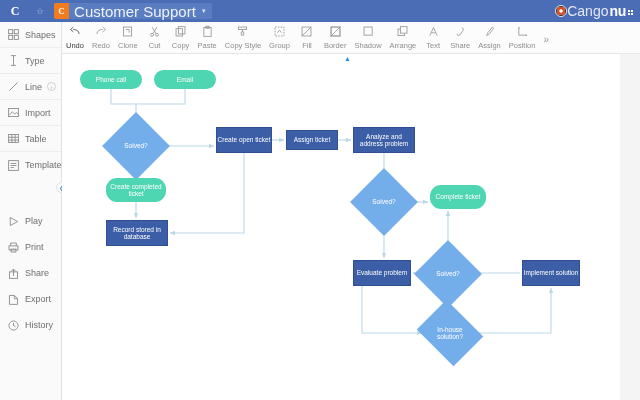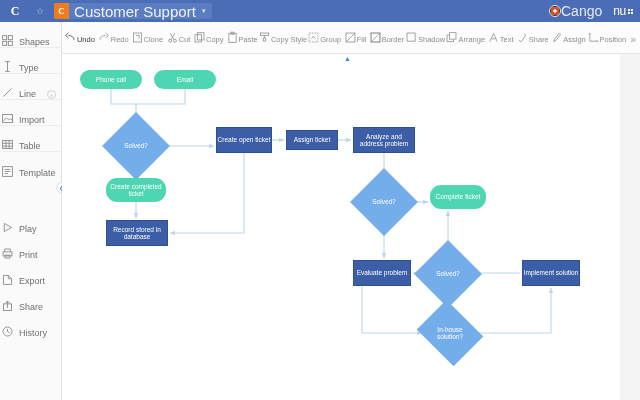--- a/index.html
+++ b/index.html
@@ -36,33 +36,33 @@
   }
   .tab-label { color:#eef2fa; font-size:15px; margin:0 5px; white-space:nowrap; }
   .tab-caret { color:#dce5f5; font-size:6px; }
   .tb-right { margin-left:auto; display:flex; align-items:center; padding-right:7px; }
   .avatar {
     width:12px; height:12px; border-radius:50%;
     background:radial-gradient(circle at 50% 50%, #ffffff 0 22%, #d9512c 23% 62%, #2b2b2b 63% 100%);
     border:1px solid #e8eaf0;
   }
   .user-name { color:#e3e9f6; font-size:14px; }
-  .nu-logo { color:#fff; font-size:12px; font-weight:normal; margin-left:11px; letter-spacing:-.3px; }
+  .nu-logo { color:#fff; font-size:14px; font-weight:bold; margin-left:1px; letter-spacing:-.3px; }
   .nu-sq { display:inline-block; width:6px; height:6px; background:#fff; margin-left:1px;
            vertical-align:1px;
            background-image:linear-gradient(#4a6db5 1px,transparent 0),linear-gradient(90deg,#4a6db5 1px,transparent 0);
            background-size:3px 3px; }
 
   
   #sidebar {
     position:absolute; left:0; top:22px; width:62px; height:378px;
     background:#fafafa; border-right:1px solid #e2e2e2;
   }
   .side-item {
-    height:26px; display:flex; align-items:flex-end; 
+    height:26px; display:flex; align-items:center; padding-left:6px;
     border-bottom:1px solid #ededed; position:relative;
   }
   .side-item .ic { width:14px; height:14px; flex:0 0 14px; display:flex; align-items:center;
                    justify-content:center; color:#8a8a8a; }
   .side-item .lb { font-size:9px; color:#6f6f6f; margin-left:5px; white-space:nowrap; }
   .side-item.nb { border-bottom:none; }
   .mini-caret {
     position:absolute; right:5px; width:9px; height:9px; border-radius:50%;
     border:1px solid #cfcfcf; color:#9a9a9a; font-size:6px;
     display:flex; align-items:center; justify-content:center;
@@ -74,21 +74,21 @@
     color:#5b8fd4; font-size:6px; display:flex; align-items:center; justify-content:center;
   }
 
   
   #toolbar {
     position:absolute; left:62px; top:22px; width:578px; height:32px;
     background:#fcfcfc; border-bottom:1px solid #e6e6e6;
     display:flex; align-items:center;
   }
   .tool {
-    width:auto; min-width:26px; height:32px; display:flex; flex-direction:row;
+    width:auto; min-width:26px; height:32px; display:flex; flex-direction:column;
     align-items:center; justify-content:center; padding:0 4px;
   }
   .tool .tic { height:13px; display:flex; align-items:flex-end; color:#9b9b9b; }
   .tool .tlb { font-size:7.5px; color:#8e8e8e; margin-top:3px; white-space:nowrap; }
   .tool.first .tic { color:#555; }
   .tool.first .tlb { color:#3c3c3c; }
   .tool-more { color:#9b9b9b; font-size:10px; padding:0 4px; margin-top:4px; }
   .toolbar-caret {
     position:absolute; left:344px; top:55px; color:#2f8fe0; font-size:7px; z-index:6;
   }
@@ -208,34 +208,34 @@
               <path d="M4.5 6V2.5h7V6"></path>
               <rect x="2.5" y="6" width="11" height="5"></rect>
               <rect x="5" y="10" width="6" height="3.5"></rect>
             </svg>
           </span>
           <span class="lb">Print</span>
         </div>
         <div class="side-item nb">
           <span class="ic">
             <svg width="13" height="13" viewBox="0 0 16 16" fill="none" stroke="currentColor" stroke-width="1.1">
+              <rect x="3" y="6" width="10" height="8"></rect>
+              <path d="M8 11V2.5M5.5 5L8 2.5 10.5 5"></path>
+            </svg>
+          </span>
+          <span class="lb">Share</span>
+        </div>
+        <div class="side-item nb">
+          <span class="ic">
+            <svg width="13" height="13" viewBox="0 0 16 16" fill="none" stroke="currentColor" stroke-width="1.1">
               <path d="M3 3h6l4 4v7H3z"></path>
               <path d="M9 3v4h4"></path>
             </svg>
           </span>
           <span class="lb">Export</span>
-        </div>
-        <div class="side-item nb">
-          <span class="ic">
-            <svg width="13" height="13" viewBox="0 0 16 16" fill="none" stroke="currentColor" stroke-width="1.1">
-              <rect x="3" y="6" width="10" height="8"></rect>
-              <path d="M8 11V2.5M5.5 5L8 2.5 10.5 5"></path>
-            </svg>
-          </span>
-          <span class="lb">Share</span>
         </div>
         <div class="side-item nb">
           <span class="ic">
             <svg width="13" height="13" viewBox="0 0 16 16" fill="none" stroke="currentColor" stroke-width="1.1">
               <circle cx="8" cy="8" r="5.6"></circle>
               <path d="M8 4.8V8l2.4 1.6"></path>
             </svg>
           </span>
           <span class="lb">History</span>
         </div>

